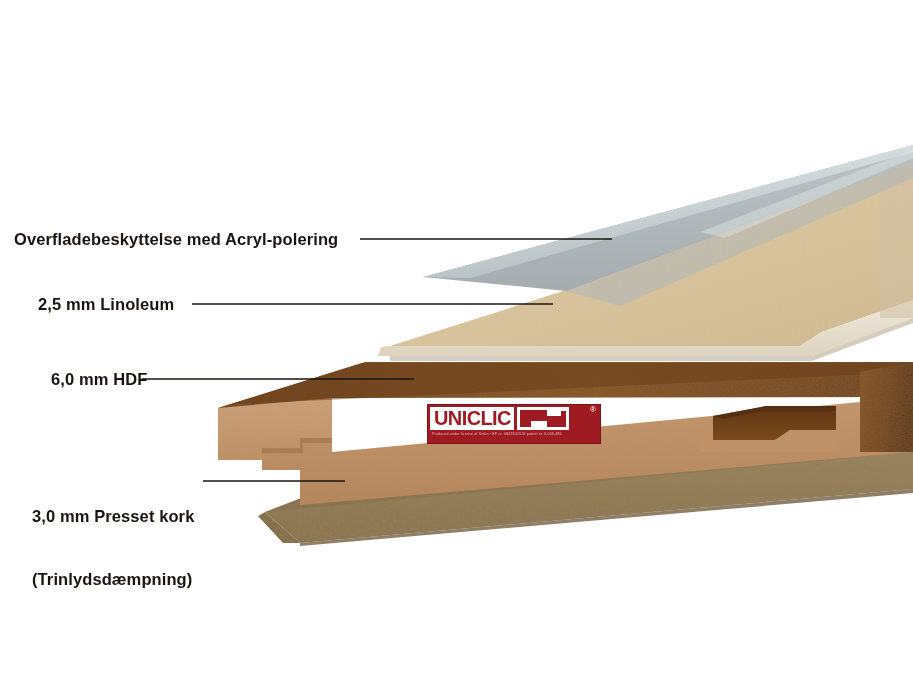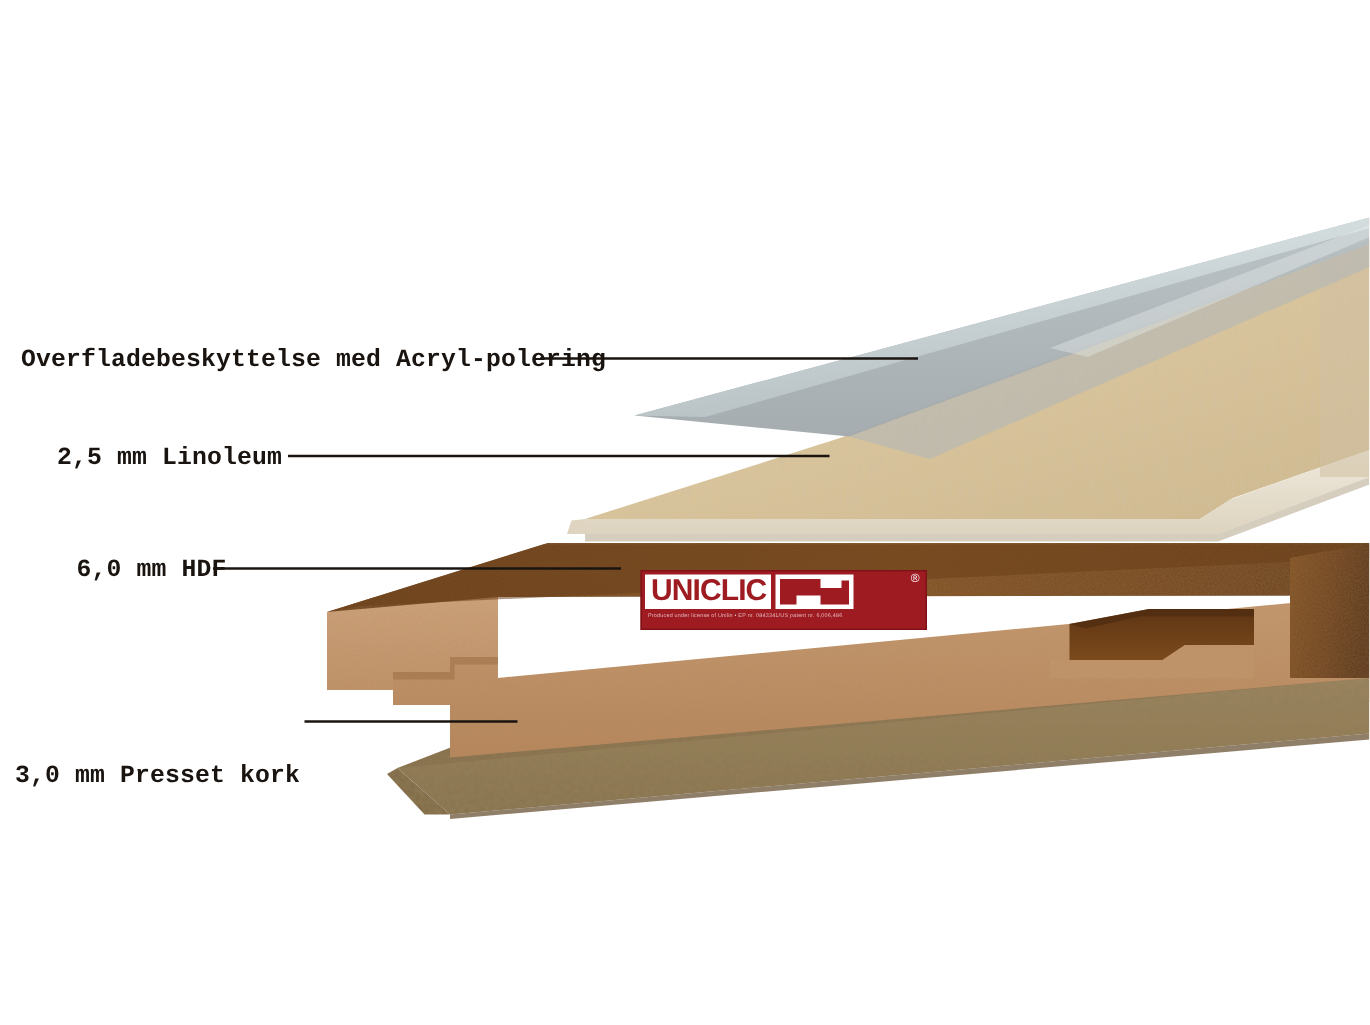--- a/index.html
+++ b/index.html
@@ -17,38 +17,38 @@
   }
   #diagram-svg {
     position: absolute;
     left: 0;
     top: 0;
     width: 913px;
     height: 683px;
   }
   .callout {
     position: absolute;
-    font-family: Liberation Mono, monospace;
+    font-family: Liberation Sans, sans-serif;
     font-weight: bold;
     font-size: 16.5px;
     color: #1a1410;
     letter-spacing: 0.1px;
     white-space: pre;
     line-height: 21px;
   }
   #callout-acryl { left: 14px;  top: 229px; }
   #callout-lino  { left: 38px;  top: 294px; }
   #callout-hdf   { left: 51px;  top: 369px; }
-  #callout-kork  { left: 10px;  top: 464px; }
+  #callout-kork  { left: 32px;  top: 464px; }
 
   .uniclic-wrap {
     position: absolute;
     left: 427px;
-    top: 380px;
-    width: 191px;
+    top: 404px;
+    width: 174px;
     height: 40px;
   }
   .uniclic-box {
     position: absolute;
     inset: 0;
     background: #9e1b22;
     border: 1.5px solid #7e1216;
     box-sizing: border-box;
   }
   .uniclic-inner {
@@ -275,20 +275,21 @@
   </svg>
 
   <div class="callout" id="callout-acryl">Overfladebeskyttelse med Acryl-polering</div>
 
   <div class="callout" id="callout-lino">2,5 mm Linoleum</div>
 
   <div class="callout" id="callout-hdf">6,0 mm HDF</div>
 
   <div class="callout" id="callout-kork">
     <div>3,0 mm Presset kork</div>
+    <div>(Trinlydsdæmpning)</div>
   </div>
 
   <div class="uniclic-wrap">
     <div class="uniclic-box"></div>
     <div class="uniclic-inner">
       <div class="uniclic-word">UNICLIC</div>
       <div class="uniclic-mark">
         <svg width="52" height="23" viewBox="0 0 52 23">
           <path d="M3 3 L30 3 L30 9 L44 9 L44 4 L49 4 L49 20 L30 20 L30 14 L14 14 L14 20 L3 20 Z" fill="#9e1b22"></path>
         </svg>

